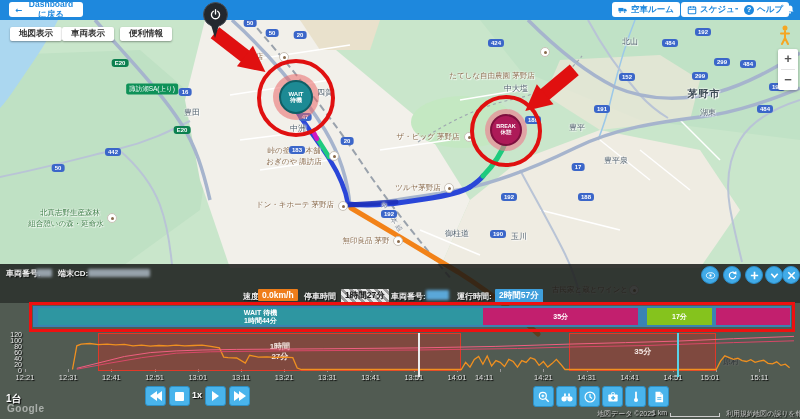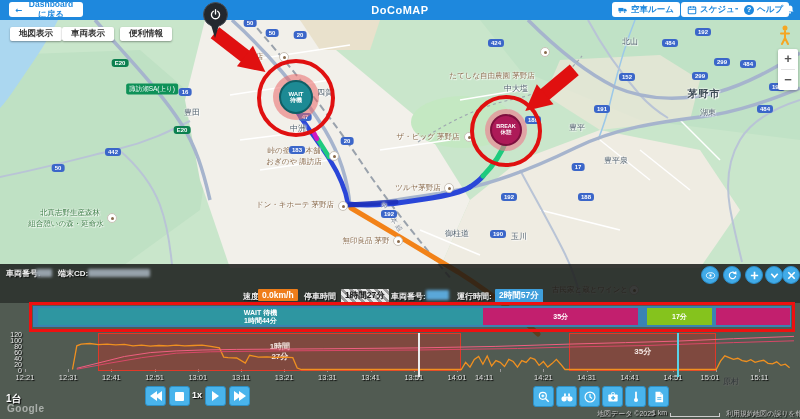--- a/index.html
+++ b/index.html
@@ -141,21 +141,21 @@
         <span class="map-label lab-city" style="left: 704px; top: 94px;">茅野市</span>
         <span class="map-label lab-town" style="left: 708px; top: 112px;">湖東</span>
         <span class="map-label lab-town" style="left: 516px; top: 88px;">中大塩</span>
         <span class="map-label lab-town" style="left: 577px; top: 127px;">豊平</span>
         <span class="map-label lab-town" style="left: 616px; top: 160px;">豊平泉</span>
         <span class="map-label lab-town" style="left: 519px; top: 236px;">玉川</span>
         <span class="map-label lab-town" style="left: 457px; top: 233px;">御柱道</span>
         <span class="map-label lab-town" style="left: 298px; top: 128px;">中洲</span>
         <span class="map-label lab-town" style="left: 192px; top: 112px;">豊田</span>
         <span class="map-label lab-town" style="left: 325px; top: 92px;">四賀</span>
-        <span class="map-label lab-town" style="left: 731px; top: 337px; margin-top: 44px;">原村</span>
+        <span class="map-label lab-town" style="left: 731px; top: 317px; margin-top: 44px;">原村</span>
         <span class="map-label lab-rail-rot" style="left: 392px; top: 218px;">中央本線</span>
         <span class="map-label lab-poi" style="left: 492px; top: 52px; margin-top: 24px;">たてしな自由農園 茅野店</span>
         <span class="poi-dot" style="left: 545px; top: 52px;">
           <i></i>
         </span>
         <span class="map-label lab-poi" style="left: 252px; top: 57px;">諏訪店</span>
         <span class="poi-dot" style="left: 284px; top: 57px;">
           <i></i>
         </span>
         <span class="map-label lab-poi" style="left: 428px; top: 137px;">ザ・ビッグ 茅野店</span>
@@ -260,21 +260,20 @@
       <div class="sep"></div>
       <button>−</button>
     </div>
   </div>
 
   <div id="header">
     <button class="hbtn" style="left:9px;width:74px;justify-content:center;">
       <span style="font-family:'DejaVu Sans',sans-serif;">←</span>
       <span>Dashboardに戻る</span>
     </button>
-    <div id="title">DoCoMAP</div>
     <button class="hbtn" style="left:612px;">
       <svg class="hicon" viewBox="0 0 24 24">
           <rect x="1" y="7" width="12" height="8" fill="#1e88dd"></rect>
           <path d="M13 9h5l3 3v3h-8z" fill="#1e88dd"></path>
           <circle cx="5" cy="17" r="2" fill="#1e88dd"></circle>
           <circle cx="16" cy="17" r="2" fill="#1e88dd"></circle>
         </svg>
       <span>空車ルーム</span>
     </button>
     <button class="hbtn" style="left:681px;">

